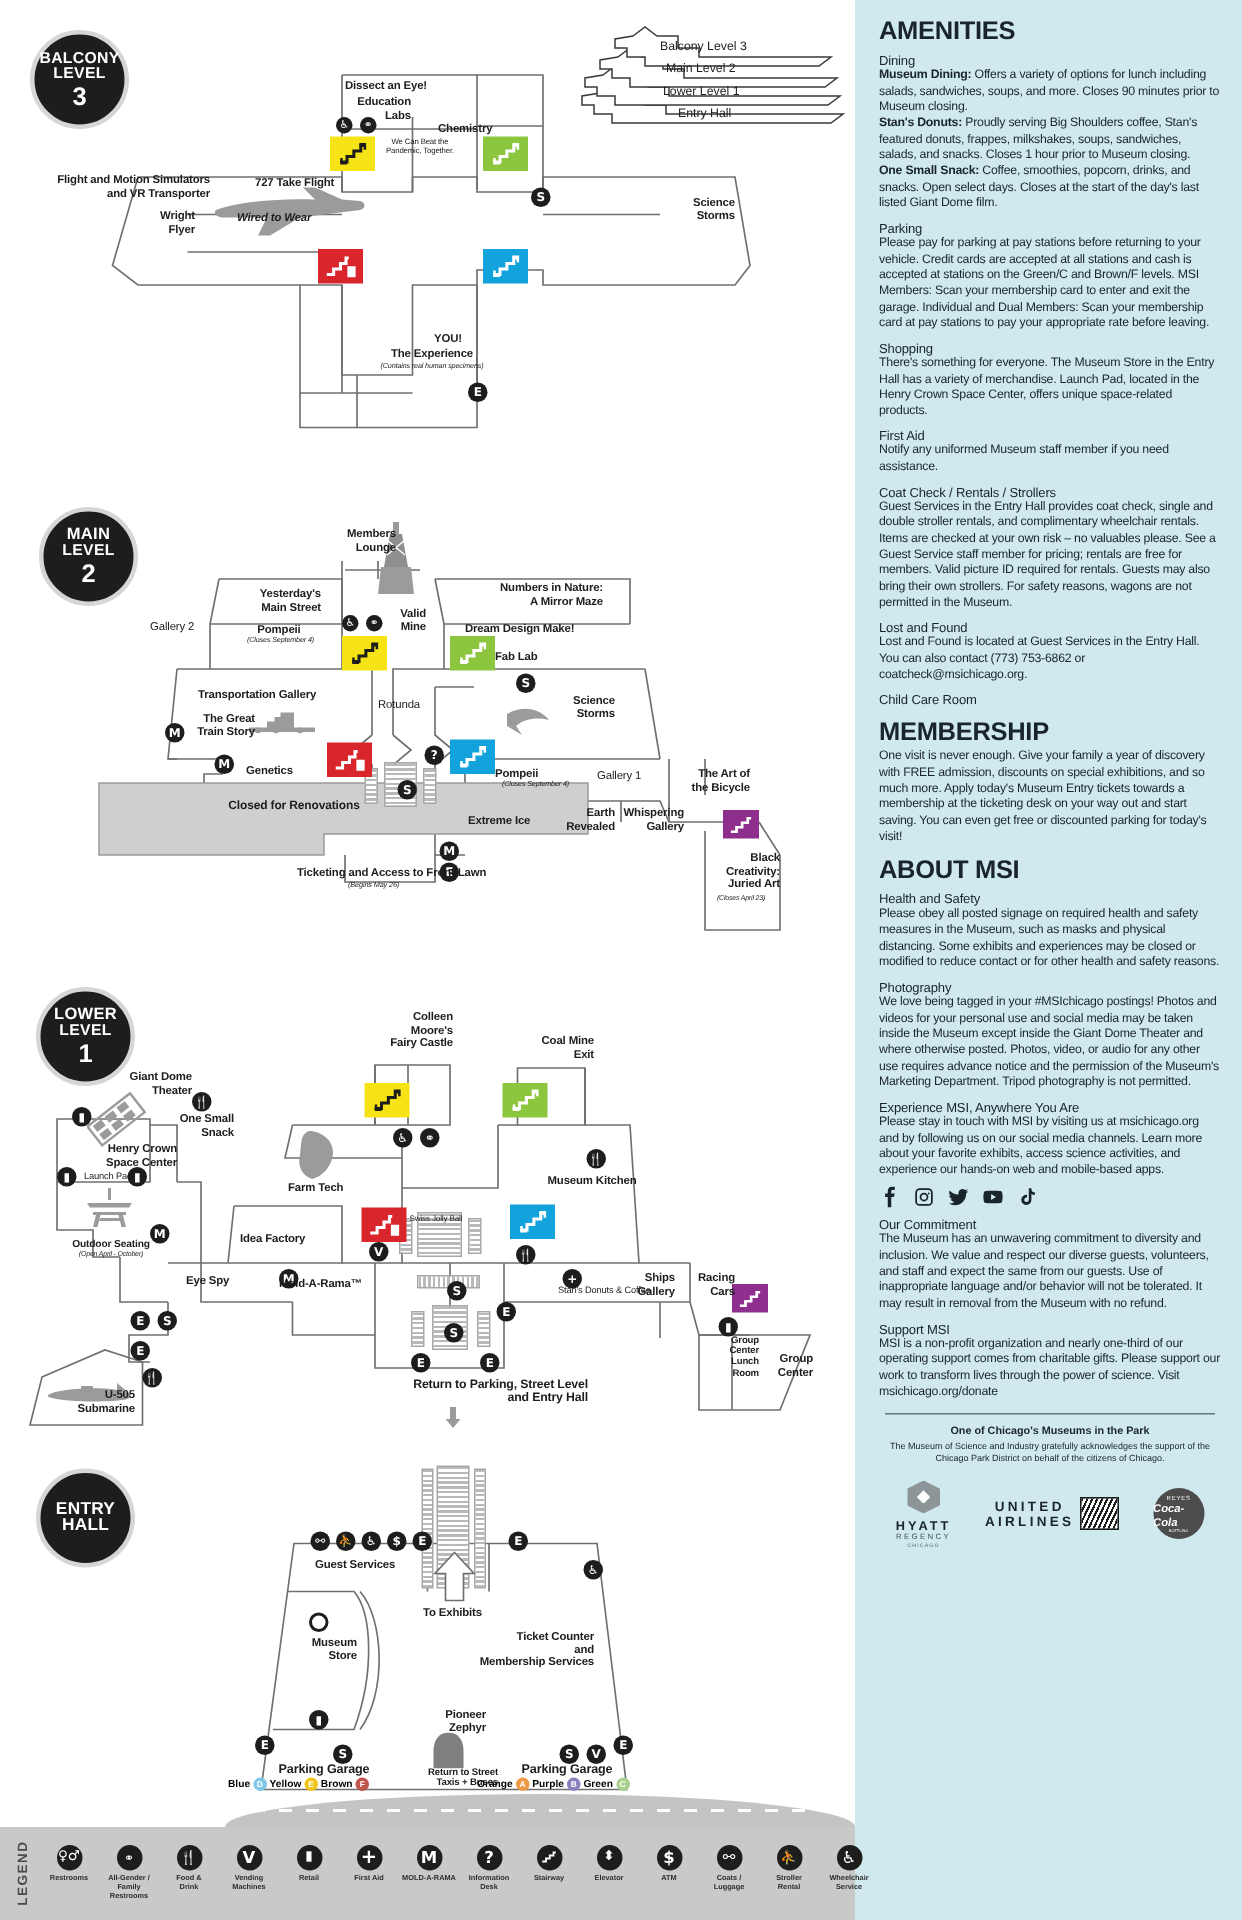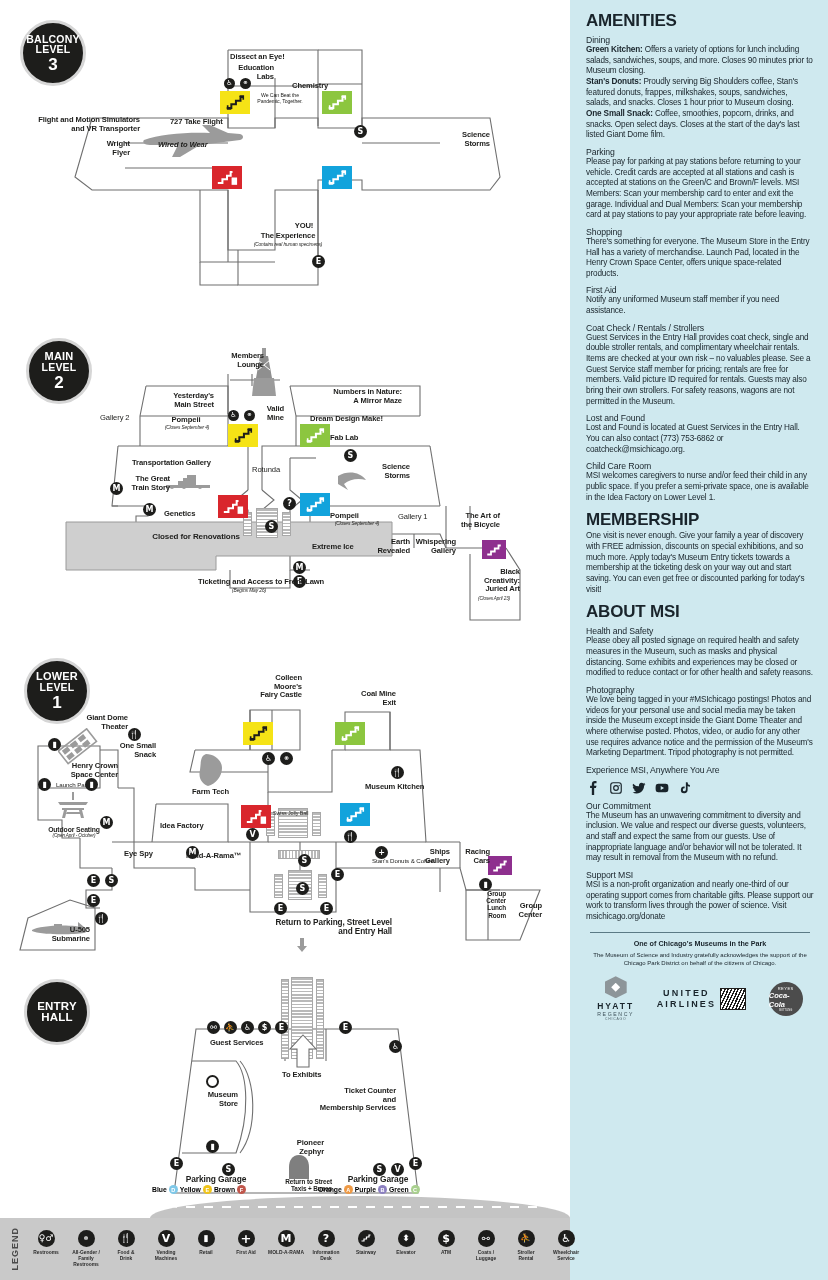--- a/index.html
+++ b/index.html
@@ -193,20 +193,34 @@
 
   <div class="maps">
 
     <div class="level-block" style="top:0;height:320px;">
       <div class="badge" style="left:20px;top:20px;">
         <span class="b1">BALCONY</span>
         <span class="b2">LEVEL</span>
         <span class="b3">3</span>
       </div>
 
+      <div class="stackdiag" style="left:386px;top:14px;width:180px;height:78px;">
+        <svg width="180" height="78" viewBox="0 0 180 78" style="position:absolute;left:0;top:0;">
+          <g fill="#fff" stroke="#3a3a3a" stroke-width="1">
+            <path d="M14 48 L22 42 L30 48 L44 48 L44 56 L58 56 L58 62 L176 62 L168 68 L22 68 L22 62 L10 62 L10 56 L2 56 L2 50 Z"></path>
+            <path d="M16 36 L24 30 L32 36 L46 36 L46 44 L60 44 L60 50 L174 50 L166 56 L24 56 L24 50 L12 50 L12 44 L4 44 L4 38 Z"></path>
+            <path d="M26 24 L34 18 L42 24 L56 24 L56 32 L70 32 L70 38 L172 38 L164 44 L34 44 L34 38 L22 38 L22 32 L14 32 L14 26 Z"></path>
+            <path d="M36 10 L44 4 L52 10 L66 10 L66 18 L80 18 L80 24 L168 24 L160 30 L44 30 L44 24 L32 24 L32 18 L24 18 L24 12 Z"></path>
+          </g>
+        </svg>
+        <div class="slab" style="left:54px;top:12px;">Balcony Level 3</div>
+        <div class="slab" style="left:58px;top:27px;">Main Level 2</div>
+        <div class="slab" style="left:56px;top:42px;">Lower Level 1</div>
+        <div class="slab" style="left:66px;top:57px;">Entry Hall</div>
+      </div>
 
       <svg width="570" height="300" viewBox="0 0 570 300" style="position:absolute;left:0;top:0;">
         <g fill="none" stroke="#6f6f6f" stroke-width="1.1">
 
           <path d="M228 50 L318 50 L318 126 M228 50 L228 128"></path>
           <path d="M318 50 L362 50 L362 128"></path>
           <path d="M228 86 L318 86"></path>
           <path d="M275 78 L275 128"></path>
           <path d="M318 84 L362 84"></path>
 
@@ -269,21 +283,21 @@
       <div class="lbl reg" style="left:252px;top:92px;width:56px;white-space:pre-line;font-size:5.2px;line-height:1.2;">We Can Beat the
 Pandemic, Together.</div>
       <div class="lbl wrap" style="left:32px;top:116px;width:108px;white-space:pre-line;">Flight and Motion Simulators
 and VR Transporter</div>
       <div class="lbl" style="left:170px;top:118px;">727 Take Flight</div>
       <div class="lbl wrap" style="left:88px;top:140px;width:42px;white-space:pre-line;">Wright
 Flyer</div>
       <div class="lbl" style="left:158px;top:141px;font-style:italic;">Wired to Wear</div>
       <div class="lbl wrap" style="left:444px;top:131px;width:46px;white-space:pre-line;">Science
 Storms</div>
-      <div class="lbl" style="left:274px;top:222px;width:60px;">YOU!</div>
+      <div class="lbl" style="left:248px;top:222px;width:60px;text-align:right;">YOU!</div>
       <div class="lbl" style="left:250px;top:232px;width:76px;">The Experience</div>
       <div class="lbl reg" style="left:240px;top:242px;width:96px;font-size:4.8px;font-style:italic;">(Contains real human specimens)</div>
     </div>
 
     <div class="level-block" style="top:330px;height:300px;">
       <div class="badge two" style="left:26px;top:8px;">
         <span class="b1">MAIN</span>
         <span class="b2">LEVEL</span>
         <span class="b3">2</span>
       </div>
@@ -783,54 +797,54 @@
         </div>
       </div>
     </div>
   </div>
 
   <div class="panel">
 
     <h1>AMENITIES</h1>
 
     <h2>Dining</h2>
-    <p><b>Green Kitchen:</b><span> Offers a variety of options for lunch including salads, sandwiches, soups, and more. Closes 90 minutes prior to Museum closing.</span></p>
+    <p><b>Museum Dining:</b><span> Offers a variety of options for lunch including salads, sandwiches, soups, and more. Closes 90 minutes prior to Museum closing.</span></p>
     <p><b>Stan's Donuts:</b><span> Proudly serving Big Shoulders coffee, Stan's featured donuts, frappes, milkshakes, soups, sandwiches, salads, and snacks. Closes 1 hour prior to Museum closing.</span></p>
     <p><b>One Small Snack:</b><span> Coffee, smoothies, popcorn, drinks, and snacks. Open select days. Closes at the start of the day's last listed Giant Dome film.</span></p>
 
     <h2>Parking</h2>
     <p>Please pay for parking at pay stations before returning to your vehicle. Credit cards are accepted at all stations and cash is accepted at stations on the Green/C and Brown/F levels. MSI Members: Scan your membership card to enter and exit the garage. Individual and Dual Members: Scan your membership card at pay stations to pay your appropriate rate before leaving.</p>
 
     <h2>Shopping</h2>
     <p>There's something for everyone. The Museum Store in the Entry Hall has a variety of merchandise. Launch Pad, located in the Henry Crown Space Center, offers unique space-related products.</p>
 
     <h2>First Aid</h2>
     <p>Notify any uniformed Museum staff member if you need assistance.</p>
 
     <h2>Coat Check / Rentals / Strollers</h2>
     <p>Guest Services in the Entry Hall provides coat check, single and double stroller rentals, and complimentary wheelchair rentals. Items are checked at your own risk – no valuables please. See a Guest Service staff member for pricing; rentals are free for members. Valid picture ID required for rentals. Guests may also bring their own strollers. For safety reasons, wagons are not permitted in the Museum.</p>
 
     <h2>Lost and Found</h2>
     <p>Lost and Found is located at Guest Services in the Entry Hall. You can also contact (773) 753-6862 or coatcheck@msichicago.org.</p>
 
     <h2>Child Care Room</h2>
-    <p>MSI welcomes caregivers to nurse and/or feed their child in any public space. If you prefer a semi-private space, one is available in the Idea Factory on Lower Level 1.</p>
 
     <h1 style="margin-top:8px;">MEMBERSHIP</h1>
     <p>One visit is never enough. Give your family a year of discovery with FREE admission, discounts on special exhibitions, and so much more. Apply today's Museum Entry tickets towards a membership at the ticketing desk on your way out and start saving. You can even get free or discounted parking for today's visit!</p>
 
     <h1 style="margin-top:8px;">ABOUT MSI</h1>
 
     <h2>Health and Safety</h2>
     <p>Please obey all posted signage on required health and safety measures in the Museum, such as masks and physical distancing. Some exhibits and experiences may be closed or modified to reduce contact or for other health and safety reasons.</p>
 
     <h2>Photography</h2>
     <p>We love being tagged in your #MSIchicago postings! Photos and videos for your personal use and social media may be taken inside the Museum except inside the Giant Dome Theater and where otherwise posted. Photos, video, or audio for any other use requires advance notice and the permission of the Museum's Marketing Department. Tripod photography is not permitted.</p>
 
     <h2>Experience MSI, Anywhere You Are</h2>
+    <p>Please stay in touch with MSI by visiting us at msichicago.org and by following us on our social media channels. Learn more about your favorite exhibits, access science activities, and experience our hands-on web and mobile-based apps.</p>
 
     <div class="social">
       <a href="#" style="line-height:0;">
         <svg viewBox="0 0 24 24">
             <path d="M15 4h3V0h-3c-2.8 0-5 2.2-5 5v3H7v4h3v12h4V12h3l1-4h-4V5c0-.6.4-1 1-1z"></path>
           </svg>
       </a>
       <a href="#" style="line-height:0;">
         <svg viewBox="0 0 24 24">
             <path d="M7 2h10a5 5 0 015 5v10a5 5 0 01-5 5H7a5 5 0 01-5-5V7a5 5 0 015-5zm0 2a3 3 0 00-3 3v10a3 3 0 003 3h10a3 3 0 003-3V7a3 3 0 00-3-3H7zm5 3a5 5 0 110 10 5 5 0 010-10zm0 2a3 3 0 100 6 3 3 0 000-6zm5.5-2.2a1.1 1.1 0 110 2.2 1.1 1.1 0 010-2.2z"></path>

